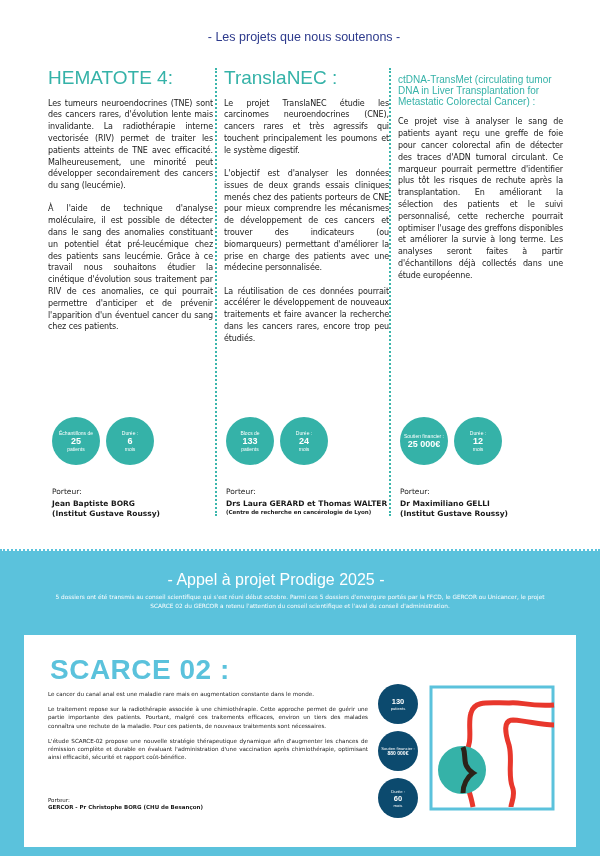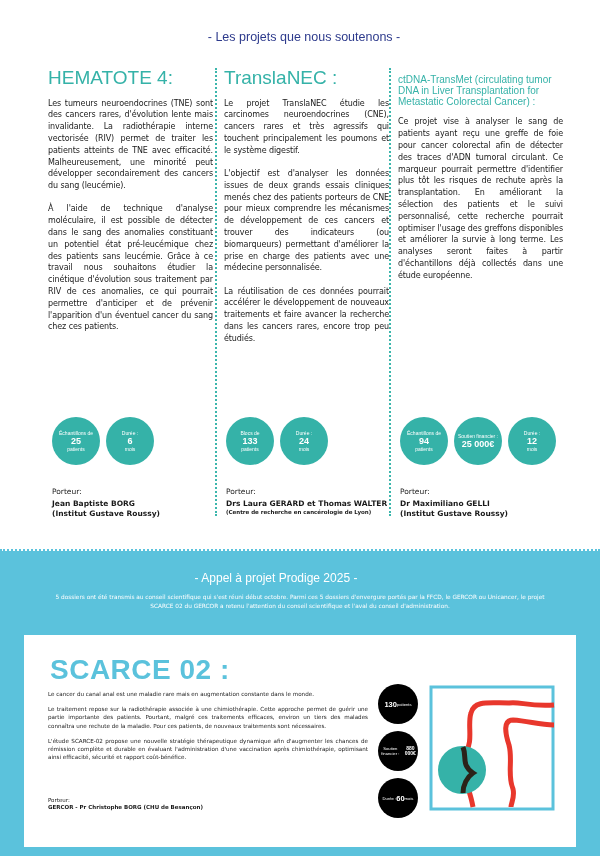--- a/index.html
+++ b/index.html
@@ -32,35 +32,35 @@
 
   .porteur { position: absolute; top: 487px; font-size: 7.5px; line-height: 10px; }
   .p1 { left: 52px; } .p2 { left: 226px; } .p3 { left: 400px; }
   .porteur .lbl { margin-bottom: 2px; }
   .porteur .name { font-weight: bold; }
   .porteur .sub { font-weight: bold; font-size: 5.5px; line-height: 7px; }
 
   .blue-sec { position: absolute; top: 551px; left: 0; width: 600px; height: 305px; background: #5bc2dc; }
   .blue-sec::before { content: ""; position: absolute; top: -2px; left: 0; width: 600px; border-top: 2px dotted #5bc2dc; }
   .appel-title { position: absolute; top: 20px; left: 0; width: 552px; text-align: center; color: #fff;
-    font-family: "Liberation Sans", sans-serif; font-size: 12px; }
+    font-family: "Liberation Sans", sans-serif; font-size: 16px; }
   .appel-text { position: absolute; top: 42px; left: 55px; width: 490px; text-align: center; color: #fff;
     font-size: 5.8px; line-height: 9px; }
   .white-card { position: absolute; top: 84px; left: 24px; width: 552px; height: 212px; background: #fff; }
 
   .scarce-title { position: absolute; top: 654px; left: 50px; font-family: "Liberation Sans", sans-serif;
     font-weight: bold; font-size: 28px; color: #5bc2dc; letter-spacing: 0.5px; text-align: center; }
   .scarce-body { position: absolute; top: 690px; left: 48px; width: 320px; font-size: 5.6px; line-height: 8.2px; text-align: justify; }
   .scarce-body p { margin-bottom: 7px; }
   .scarce-porteur { position: absolute; top: 797px; left: 48px; font-size: 5.5px; line-height: 7px; }
   .scarce-porteur .name { font-weight: bold; }
 
   .sbubbles { position: absolute; top: 684px; left: 378px; display: flex; flex-direction: column; gap: 7px; }
-  .sbubble { width: 40px; height: 40px; border-radius: 50%; background: #000000; color: #fff;
-    display: flex; align-items: center; justify-content: center; text-align: center;
+  .sbubble { width: 40px; height: 40px; border-radius: 50%; background: #0c4a6e; color: #fff;
+    display: flex; flex-direction: column; align-items: center; justify-content: center; text-align: center;
     font-family: "Liberation Sans", sans-serif; font-size: 4.2px; line-height: 5px; }
   .sbubble .big { font-size: 7.5px; font-weight: bold; line-height: 9px; }
   .sbubble .mid { font-size: 5px; font-weight: bold; }
 
   .illus { position: absolute; top: 685px; left: 429px; width: 126px; height: 126px; }
 </style>
 </head>
 <body>
 
 <div class="top-title">- Les projets que nous soutenons -</div>
@@ -110,25 +110,20 @@
     <span class="big">133</span>
     <span>patients</span>
   </div>
   <div class="bubble">
     <span>Durée :</span>
     <span class="big">24</span>
     <span>mois</span>
   </div>
 </div>
 <div class="bubbles b3">
-  <div class="bubble">
-    <span>Échantillons de</span>
-    <span class="big">94</span>
-    <span>patients</span>
-  </div>
   <div class="bubble">
     <span>Soutien financier :</span>
     <span class="big">25 000€</span>
   </div>
   <div class="bubble">
     <span>Durée :</span>
     <span class="big">12</span>
     <span>mois</span>
   </div>
 </div>

